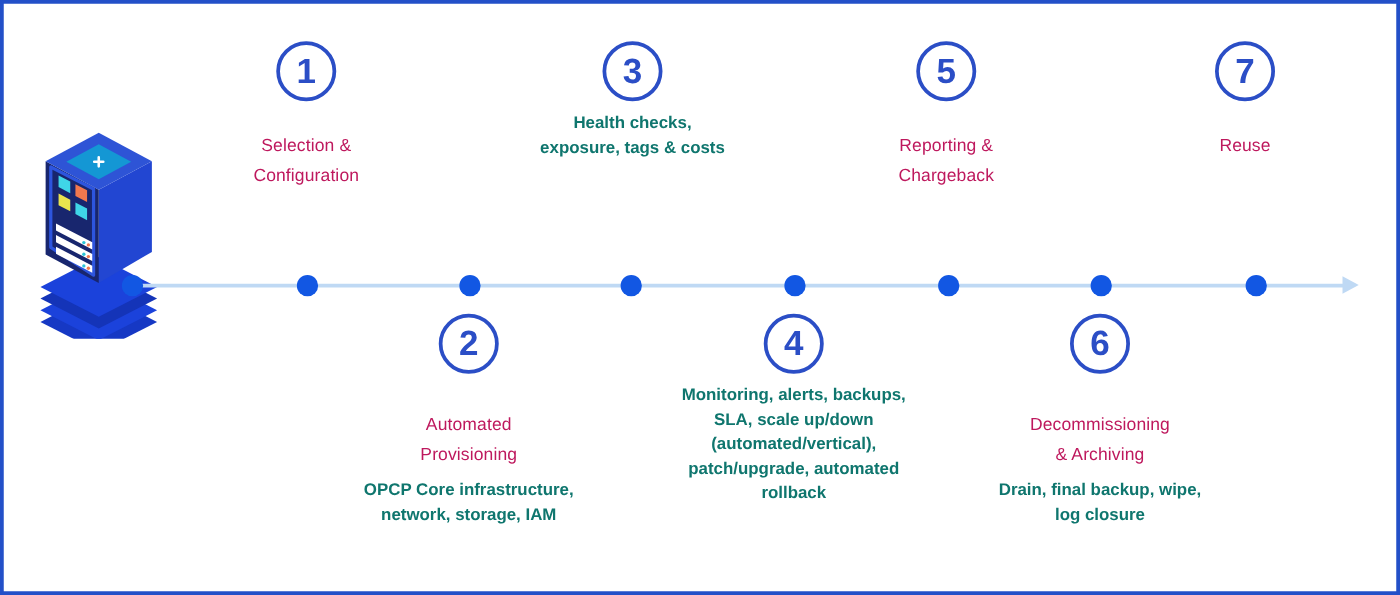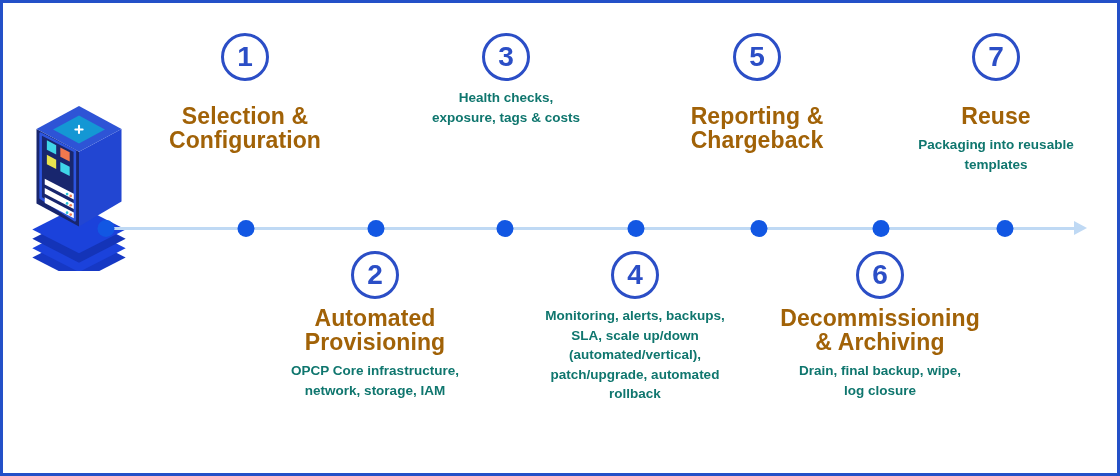--- a/index.html
+++ b/index.html
@@ -22,23 +22,23 @@
   .step { position:absolute; width:230px; text-align:center; }
   .step.above { top:30px; }
   .step.below { top:248px; }
   .step-circle {
     width:48px; height:48px; margin:0 auto; box-sizing:border-box;
     border:3.5px solid #2b4ec6; border-radius:50%;
     display:flex; align-items:center; justify-content:center;
     color:#2b4ec6; font-weight:bold; font-size:28px; line-height:1;
   }
   .step.above .step-title { margin-top:23px; }
-  .step.below .step-title { margin-top:7px; }
+  .step.below .step-title { margin-top:28px; }
   .step-title {
-    color:#a16207; font-weight:bold; font-size:23px; line-height:24px;
+    color:#be185d; font-weight:normal; font-size:14px; line-height:24px;
     white-space:pre-line; letter-spacing:0.1px;
   }
   .step-subtitle {
     margin-top:7px; color:#0f766e; font-weight:600; font-size:13.5px; line-height:19.5px;
     white-space:pre-line;
   }
   .server-illustration { position:absolute; left:26px; top:100px; width:100px; height:168px; }
 </style>
 </head>
 <body>
@@ -141,17 +141,15 @@
 &amp; Archiving</div>
     <div class="step-subtitle">Drain, final backup, wipe,
 log closure</div>
   </div>
 
   <div class="step above" style="left:878px">
     <div class="step-circle">
         <span>7</span>
       </div>
     <div class="step-title">Reuse</div>
-    <div class="step-subtitle">Packaging into reusable
-templates</div>
   </div>
 
 </div>
 
 </body></html>

